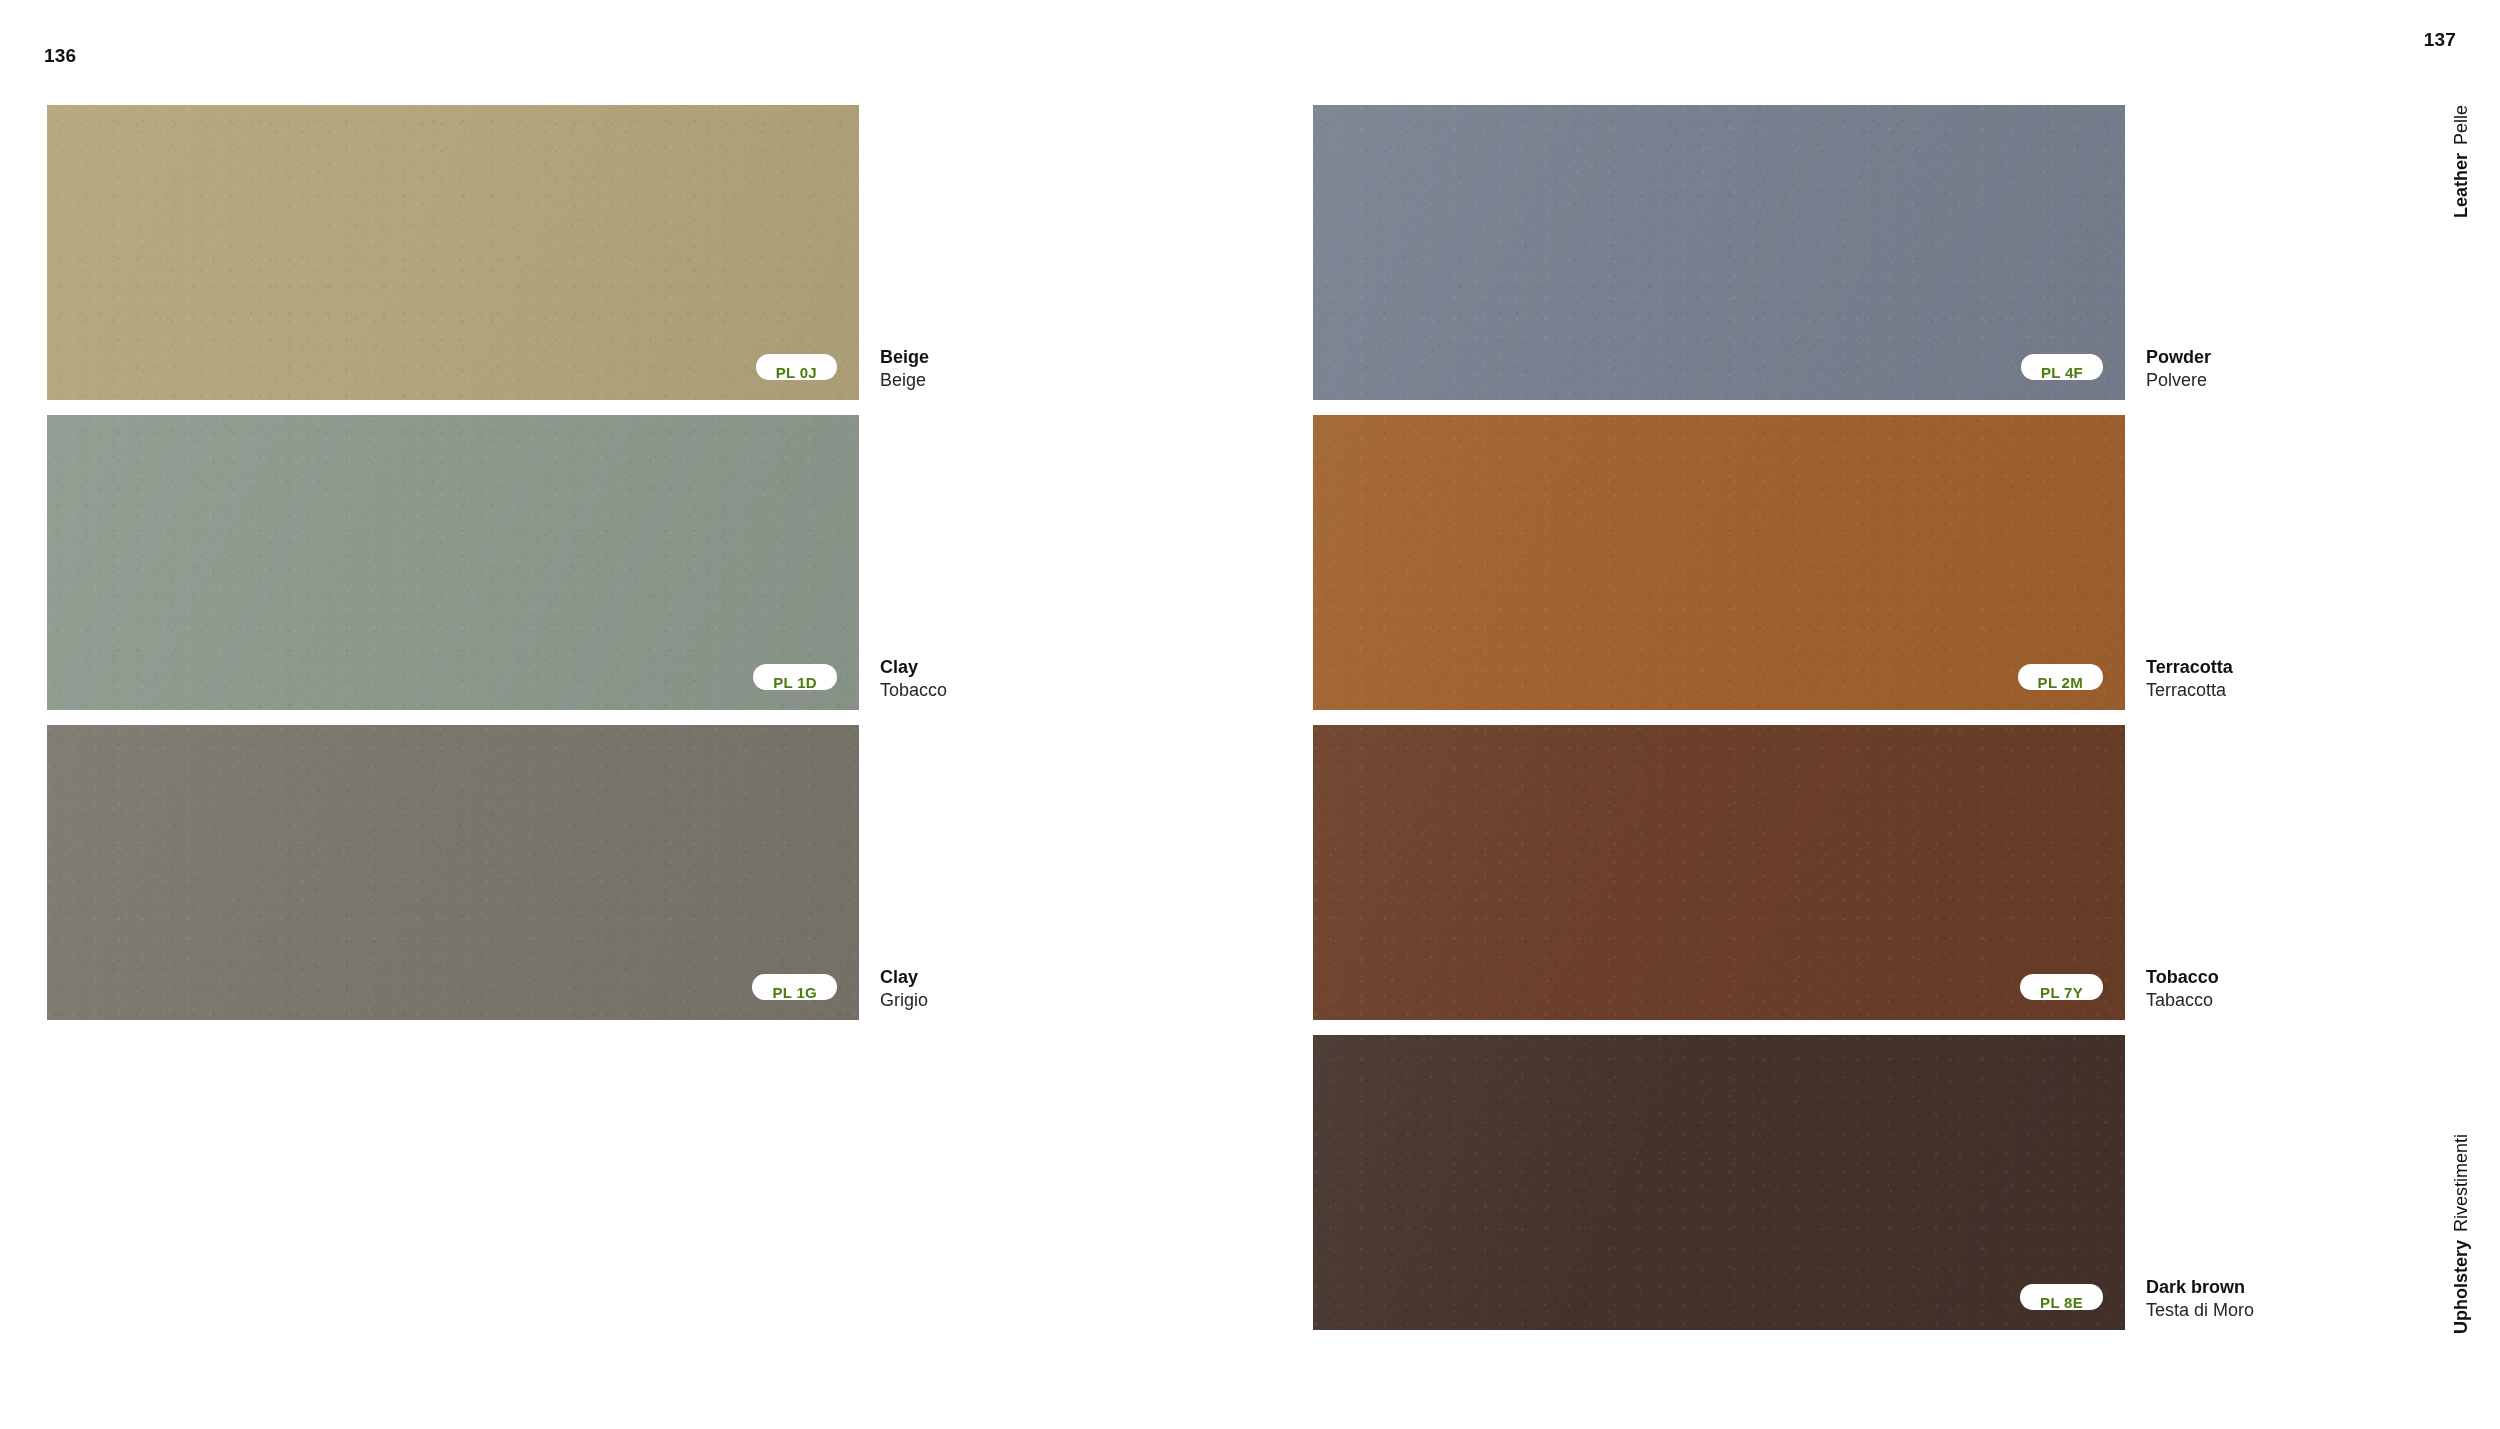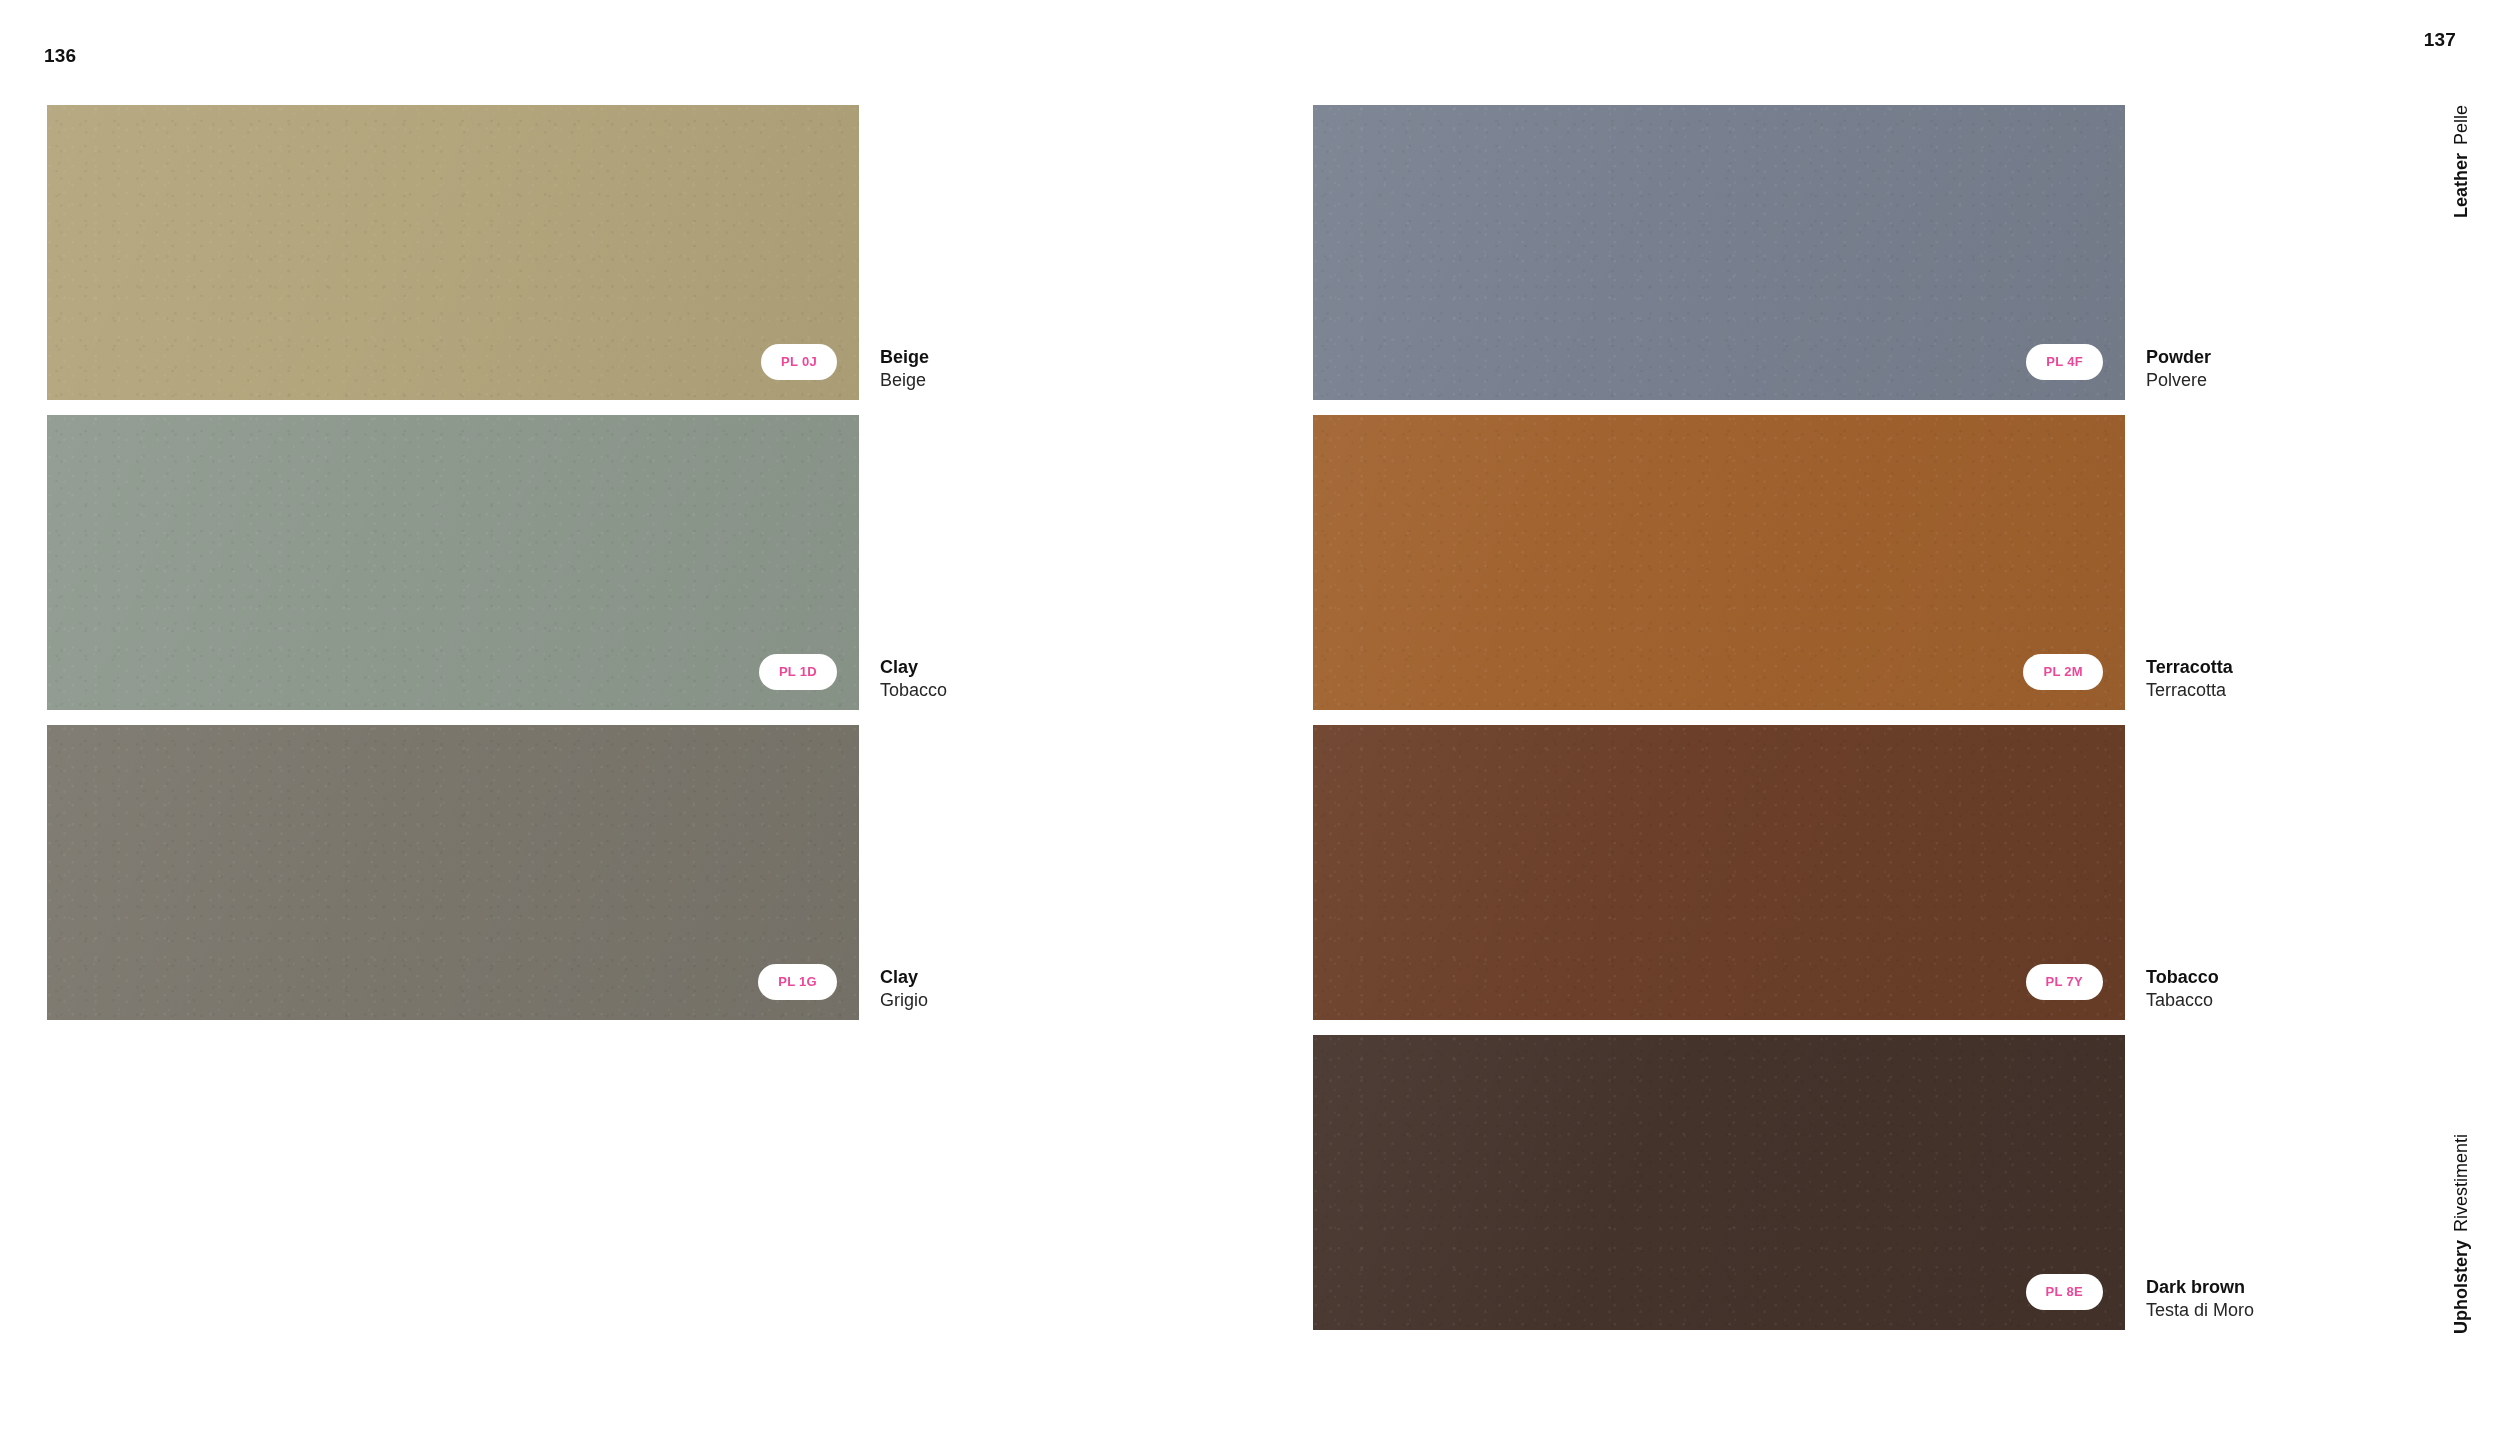--- a/index.html
+++ b/index.html
@@ -96,26 +96,26 @@
     inset: 0;
     background: linear-gradient(115deg, rgba(255,255,255,.055) 0%, rgba(255,255,255,0) 42%, rgba(0,0,0,.05) 100%);
   }
 
   
   .pill {
     position: absolute;
     right: 22px;
     bottom: 20px;
     background: #ffffff;
-    color: #ec4899;
-    font-size: 13px;
+    color: #4d7c0f;
+    font-size: 15px;
     font-weight: 700;
     letter-spacing: 0.3px;
     line-height: 1;
-    padding: 11px 20px 12px;
+    padding: 11px 20px 0;
     border-radius: 999px;
     white-space: nowrap;
   }
 
   
   .names {
     position: absolute;
     left: 833px;
     bottom: 8px;
     width: 260px;

